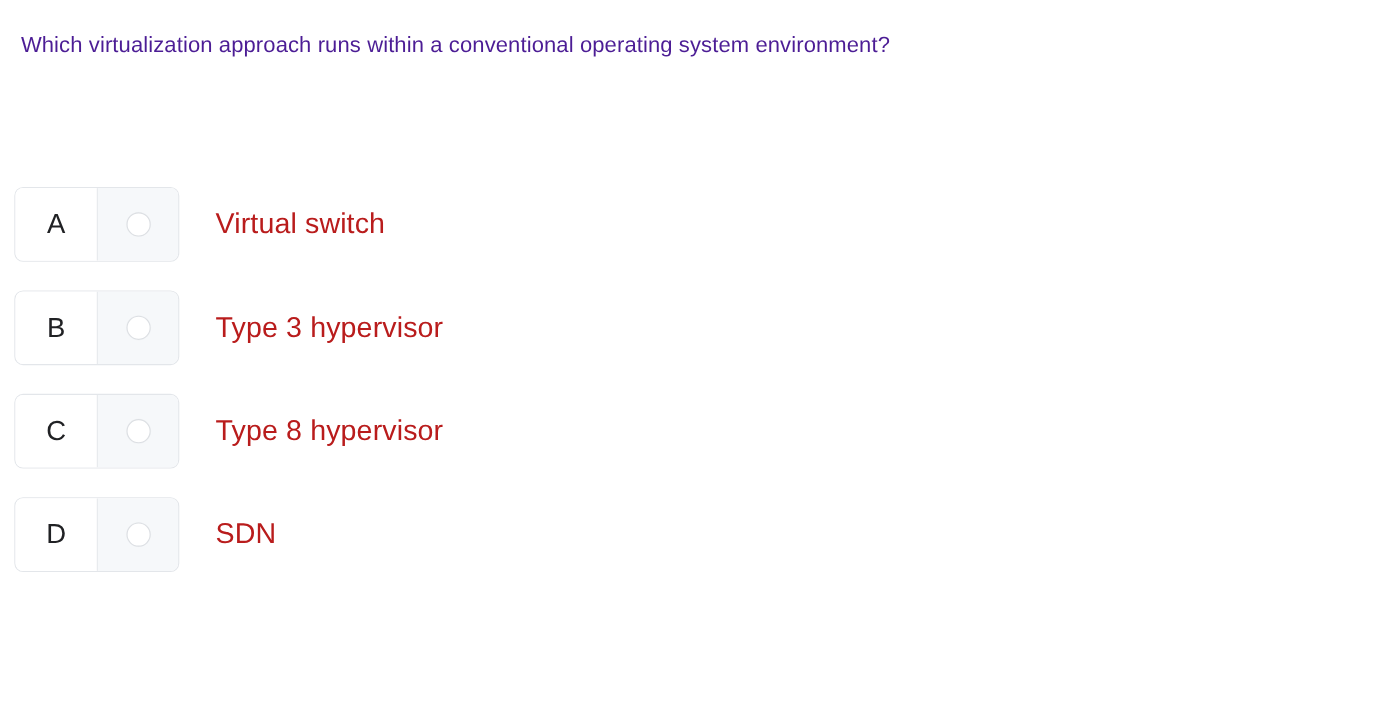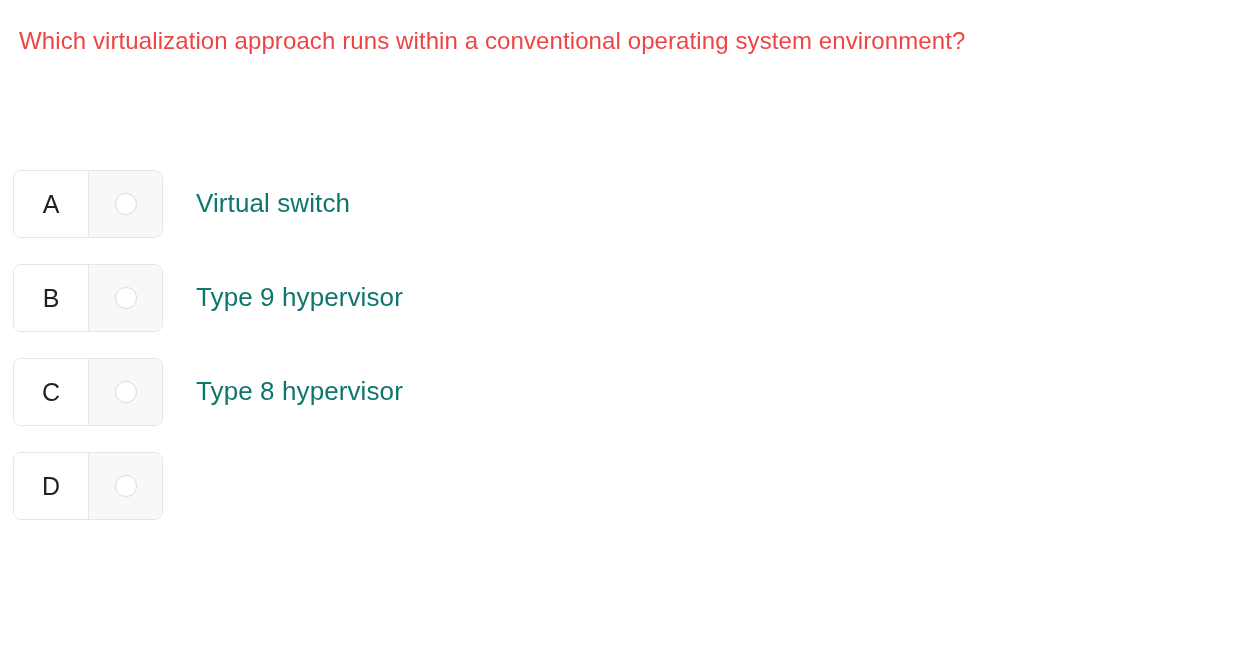--- a/index.html
+++ b/index.html
@@ -20,23 +20,23 @@
     width: 1260px;
     height: 652px;
     box-sizing: border-box;
   }
 
   .question-text {
     position: absolute;
     left: 19px;
     top: 18px;
     width: 1160px;
-    font-size: 24px;
+    font-size: 20px;
     line-height: 46px;
-    color: #ef4444;
+    color: #4c1d95;
     font-weight: 400;
     letter-spacing: 0.1px;
   }
 
   .options-list {
     position: absolute;
     left: 0;
     top: 170px;
     width: 1260px;
   }
@@ -98,21 +98,21 @@
   }
 
   .option-label {
     position: absolute;
     left: 196px;
     top: 0;
     height: 68px;
     display: flex;
     align-items: center;
     font-size: 26px;
-    color: #0f766e;
+    color: #b91c1c;
     line-height: 1.2;
     letter-spacing: 0.1px;
     white-space: nowrap;
   }
 </style>
 </head>
 <body>
 
 <div class="page">
 
@@ -130,36 +130,37 @@
       <div class="option-label">Virtual switch</div>
     </div>
 
     <div class="option-row">
       <div class="option-control">
         <div class="option-letter-cell">B</div>
         <div class="option-radio-cell">
           <span class="radio-circle"></span>
         </div>
       </div>
-      <div class="option-label">Type 9 hypervisor</div>
+      <div class="option-label">Type 3 hypervisor</div>
     </div>
 
     <div class="option-row">
       <div class="option-control">
         <div class="option-letter-cell">C</div>
         <div class="option-radio-cell">
           <span class="radio-circle"></span>
         </div>
       </div>
       <div class="option-label">Type 8 hypervisor</div>
     </div>
 
     <div class="option-row">
       <div class="option-control">
         <div class="option-letter-cell">D</div>
         <div class="option-radio-cell">
           <span class="radio-circle"></span>
         </div>
       </div>
+      <div class="option-label">SDN</div>
     </div>
 
   </div>
 </div>
 
 </body></html>

